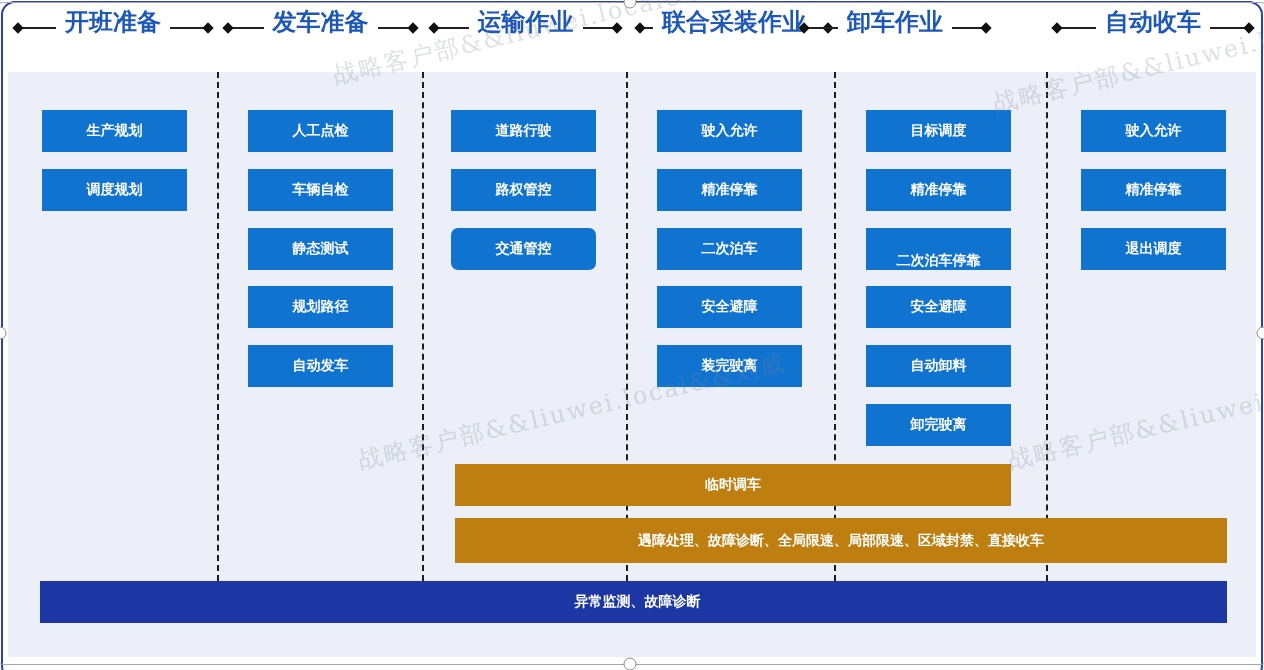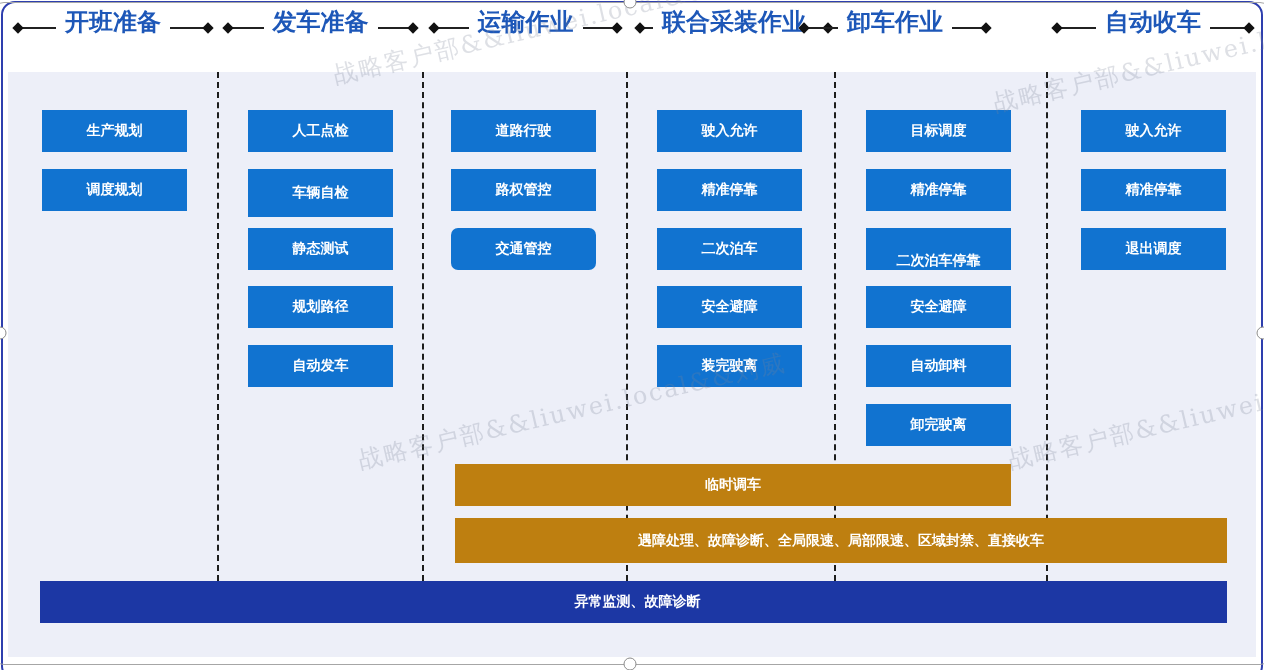--- a/index.html
+++ b/index.html
@@ -139,21 +139,21 @@
   <div id="steps">
       <div class="step-box" style="left: 42px; top: 110px; width: 145px; height: 42px;">
         <div class="step-label">生产规划</div>
       </div>
       <div class="step-box" style="left: 42px; top: 169px; width: 145px; height: 42px;">
         <div class="step-label">调度规划</div>
       </div>
       <div class="step-box" style="left: 248px; top: 110px; width: 145px; height: 42px;">
         <div class="step-label">人工点检</div>
       </div>
-      <div class="step-box" style="left: 248px; top: 169px; width: 145px; height: 48px;">
+      <div class="step-box" style="left: 248px; top: 169px; width: 145px; height: 42px;">
         <div class="step-label">车辆自检</div>
       </div>
       <div class="step-box" style="left: 248px; top: 228px; width: 145px; height: 42px;">
         <div class="step-label">静态测试</div>
       </div>
       <div class="step-box" style="left: 248px; top: 286px; width: 145px; height: 42px;">
         <div class="step-label">规划路径</div>
       </div>
       <div class="step-box" style="left: 248px; top: 345px; width: 145px; height: 42px;">
         <div class="step-label">自动发车</div>

